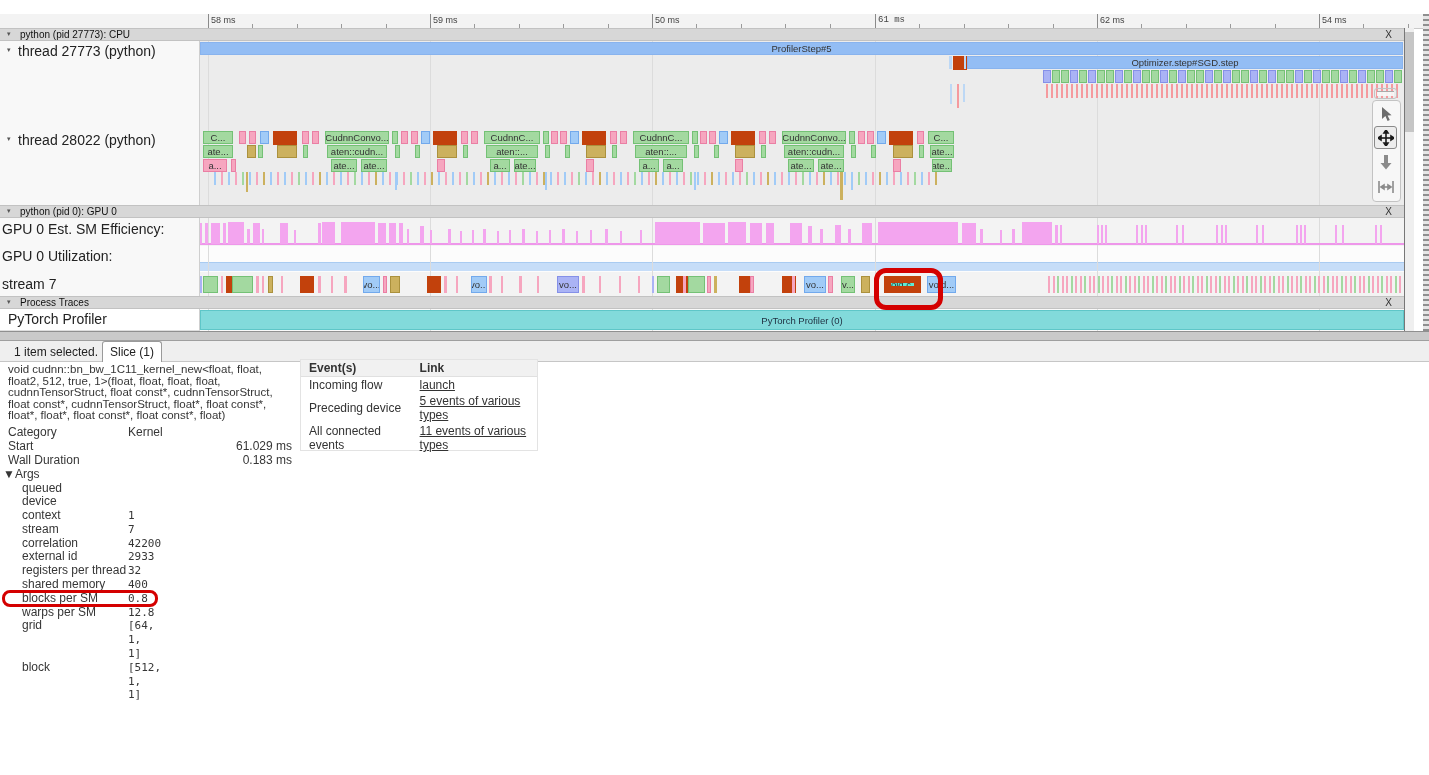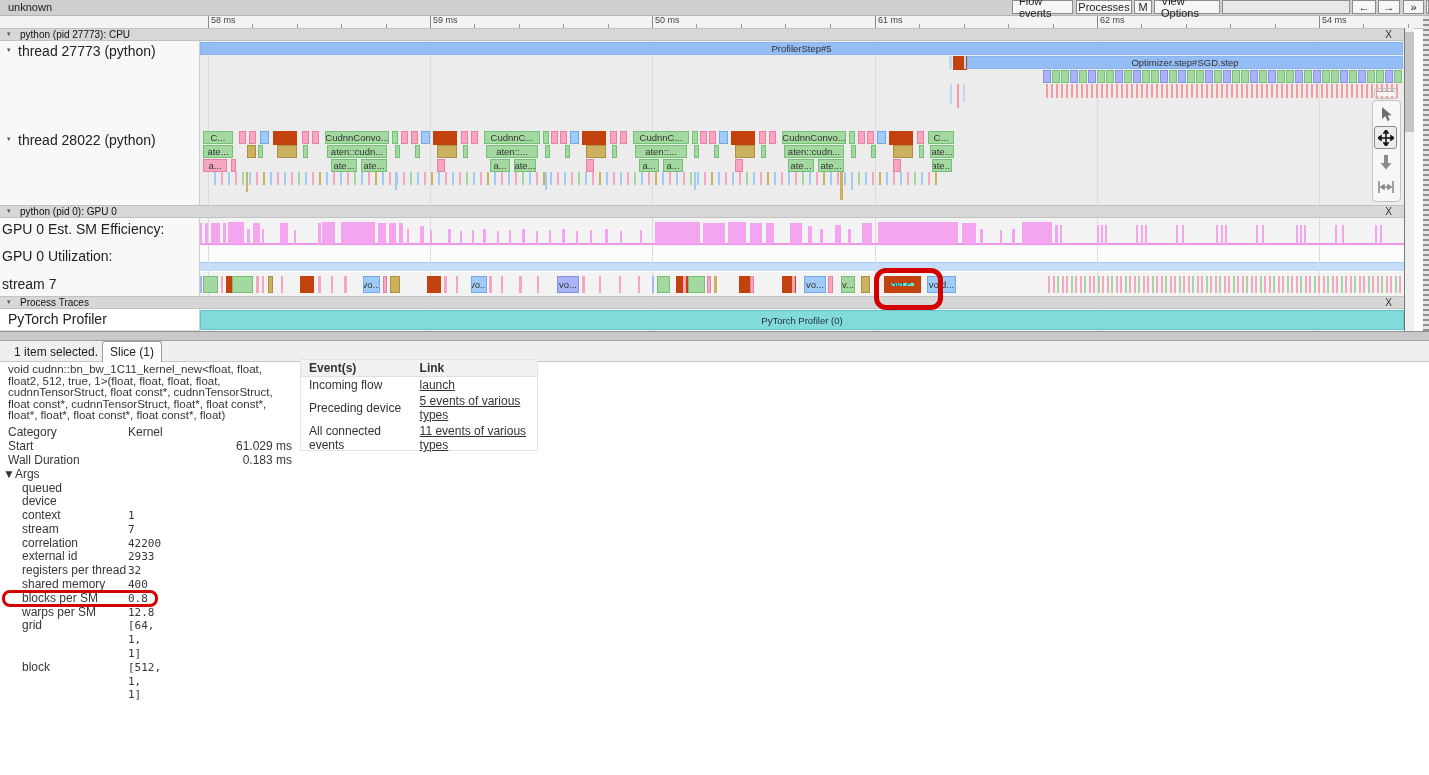--- a/index.html
+++ b/index.html
@@ -90,32 +90,20 @@
   #events table{border-collapse:collapse;width:100%;font-size:12px;color:#333;}
   #events th{background:#f1f1f1;text-align:left;font-weight:700;padding:1px 8px;border-bottom:1px solid #e0e0e0;font-size:12px;}
   #events td{padding:1px 8px;line-height:14px;}
   #events td.link{text-decoration:underline;cursor:pointer;}
 </style>
 </head>
 <body>
 
 <div id="app">
 
-  <div id="topbar">
-    <span id="title">unknown</span>
-    <div class="tbtn" id="btn-flow">Flow events</div>
-    <div class="tbtn" id="btn-proc">Processes</div>
-    <div class="tbtn" id="btn-m">M</div>
-    <div class="tbtn" id="btn-view">View Options</div>
-    <div class="tbtn" id="spacer-box"></div>
-    <div class="tbtn" id="btn-back">←</div>
-    <div class="tbtn" id="btn-fwd">→</div>
-    <div class="tbtn" id="btn-more">»</div>
-    <div class="tbtn" id="btn-sliver"></div>
-  </div>
 
   <div id="ruler-left"></div>
   <div id="ruler">
       <div class="tickmaj" style="left: 8px; top: 0px; width: 1px; height: 14px;"></div>
       <span class="ticklab" style="left: 11px;">58 ms</span>
       <div class="tickmin" style="left: 52.4px; top: 10px; width: 1px; height: 4px;"></div>
       <div class="tickmin" style="left: 96.8px; top: 10px; width: 1px; height: 4px;"></div>
       <div class="tickmin" style="left: 141.2px; top: 10px; width: 1px; height: 4px;"></div>
       <div class="tickmin" style="left: 185.6px; top: 10px; width: 1px; height: 4px;"></div>
       <div class="tickmaj" style="left: 230px; top: 0px; width: 1px; height: 14px;"></div>
@@ -124,21 +112,21 @@
       <div class="tickmin" style="left: 318.8px; top: 10px; width: 1px; height: 4px;"></div>
       <div class="tickmin" style="left: 363.2px; top: 10px; width: 1px; height: 4px;"></div>
       <div class="tickmin" style="left: 407.6px; top: 10px; width: 1px; height: 4px;"></div>
       <div class="tickmaj" style="left: 452px; top: 0px; width: 1px; height: 14px;"></div>
       <span class="ticklab" style="left: 455px;">50 ms</span>
       <div class="tickmin" style="left: 496.4px; top: 10px; width: 1px; height: 4px;"></div>
       <div class="tickmin" style="left: 540.8px; top: 10px; width: 1px; height: 4px;"></div>
       <div class="tickmin" style="left: 585.2px; top: 10px; width: 1px; height: 4px;"></div>
       <div class="tickmin" style="left: 629.6px; top: 10px; width: 1px; height: 4px;"></div>
       <div class="tickmaj" style="left: 675px; top: 0px; width: 1px; height: 14px;"></div>
-      <span class="ticklab" style="left: 678px;">61 ms</span>
+      <span class="ticklab" style="left: 678px; font-family: Liberation Mono, monospace;">61 ms</span>
       <div class="tickmin" style="left: 719.4px; top: 10px; width: 1px; height: 4px;"></div>
       <div class="tickmin" style="left: 763.8px; top: 10px; width: 1px; height: 4px;"></div>
       <div class="tickmin" style="left: 808.2px; top: 10px; width: 1px; height: 4px;"></div>
       <div class="tickmin" style="left: 852.6px; top: 10px; width: 1px; height: 4px;"></div>
       <div class="tickmaj" style="left: 897px; top: 0px; width: 1px; height: 14px;"></div>
       <span class="ticklab" style="left: 900px;">62 ms</span>
       <div class="tickmin" style="left: 941.4px; top: 10px; width: 1px; height: 4px;"></div>
       <div class="tickmin" style="left: 985.8px; top: 10px; width: 1px; height: 4px;"></div>
       <div class="tickmin" style="left: 1030.2px; top: 10px; width: 1px; height: 4px;"></div>
       <div class="tickmin" style="left: 1074.6px; top: 10px; width: 1px; height: 4px;"></div>

